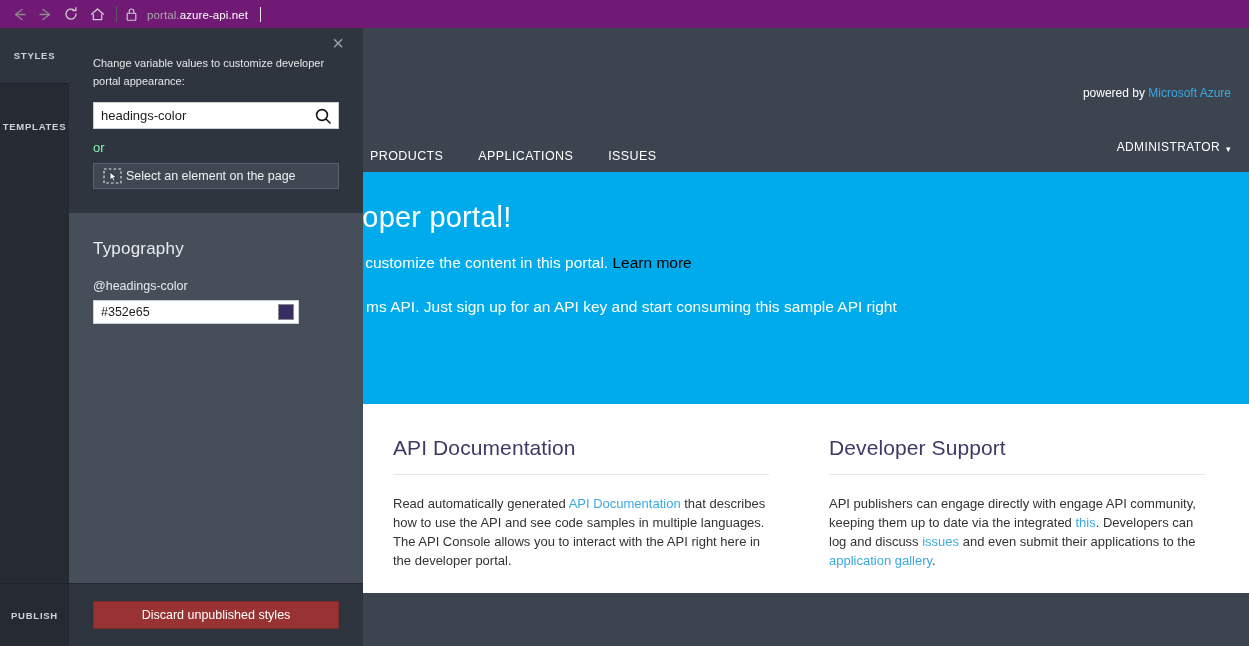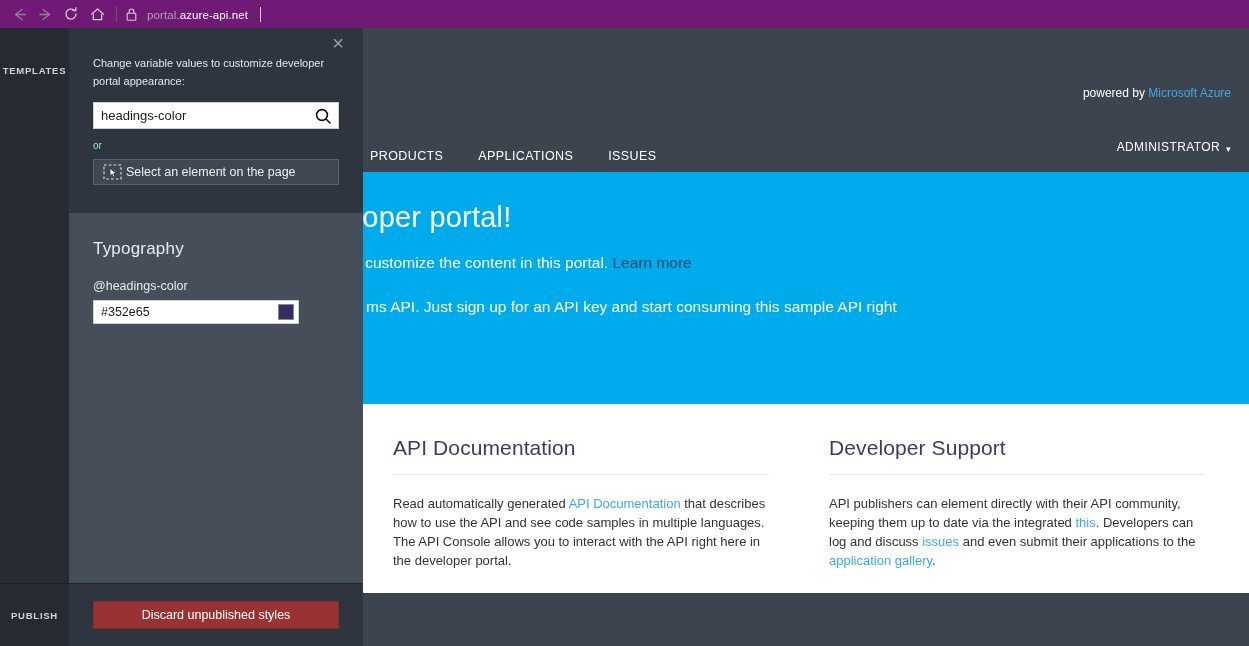--- a/index.html
+++ b/index.html
@@ -109,21 +109,21 @@
     font-family: "Liberation Sans", sans-serif;
     font-size: 13px; color: #1c1c1c;
     padding: 0 7px;
   }
   .search-icon {
     position: absolute; right: 5px; top: 3px;
     width: 20px; height: 20px; color: #111;
   }
   .or-label {
     margin-top: 11px;
-    font-size: 10px; color: #86efac;
+    font-size: 13px; color: #86efac;
   }
   .select-el-btn {
     margin-top: 8px;
     width: 246px; height: 26px;
     background: #3f4752;
     border: 1px solid #596270;
     display: flex; align-items: center;
     cursor: pointer;
   }
   .select-el-icon {
@@ -231,21 +231,21 @@
   }
   .hero-title {
     font-size: 29px; font-weight: normal; line-height: 34px;
     letter-spacing: .2px;
   }
   .hero-p {
     margin-top: 18px;
     font-size: 15.5px; line-height: 22px; font-weight: normal;
   }
   .hero-p2 { margin-top: 22px; }
-  .hero-link { color: #0c4a6e; }
+  .hero-link { color: #000000; }
 
   .content-card {
     position: absolute; left: 363px; top: 376px;
     width: 886px; height: 189px;
     background: #ffffff;
   }
   .cols {
     display: flex;
     padding: 32px 14px 0 0;
   }
@@ -351,21 +351,21 @@
     <div class="content-card">
       <div class="cols">
         <div class="col">
           <div class="col-title">API Documentation</div>
           <div class="col-rule"></div>
           <div class="col-body"><span>Read automatically generated </span><a href="#">API Documentation</a><span> that describes how to use the API and see code samples in multiple languages. The API Console allows you to interact with the API right here in the developer portal.</span></div>
         </div>
         <div class="col">
           <div class="col-title">Developer Support</div>
           <div class="col-rule"></div>
-          <div class="col-body"><span>API publishers can element directly with their API community, keeping them up to date via the integrated </span><a href="#">this</a><span>. Developers can log and discuss </span><a href="#">issues</a><span> and even submit their applications to the </span><a href="#">application gallery</a><span>.</span></div>
+          <div class="col-body"><span>API publishers can engage directly with engage API community, keeping them up to date via the integrated </span><a href="#">this</a><span>. Developers can log and discuss </span><a href="#">issues</a><span> and even submit their applications to the </span><a href="#">application gallery</a><span>.</span></div>
         </div>
       </div>
     </div>
 
     <div class="portal-footer"></div>
     <div class="powered"><span>powered by </span><a href="#">Microsoft Azure</a></div>
   </div>
 
   <div class="panel panel-layer">
     <div class="panel-top">
@@ -403,17 +403,18 @@
         <span class="color-swatch" id="swatch" style="background: rgb(53, 46, 101);"></span>
       </div>
     </div>
 
     <div class="panel-footer">
       <button class="discard-btn">Discard unpublished styles</button>
     </div>
   </div>
 
   <div class="rail rail-layer">
+    <div class="rail-item styles">STYLES</div>
     <div class="rail-item publish">PUBLISH</div>
     <div class="rail-item templates">TEMPLATES</div>
   </div>
 
 </div>
 
 </body></html>

